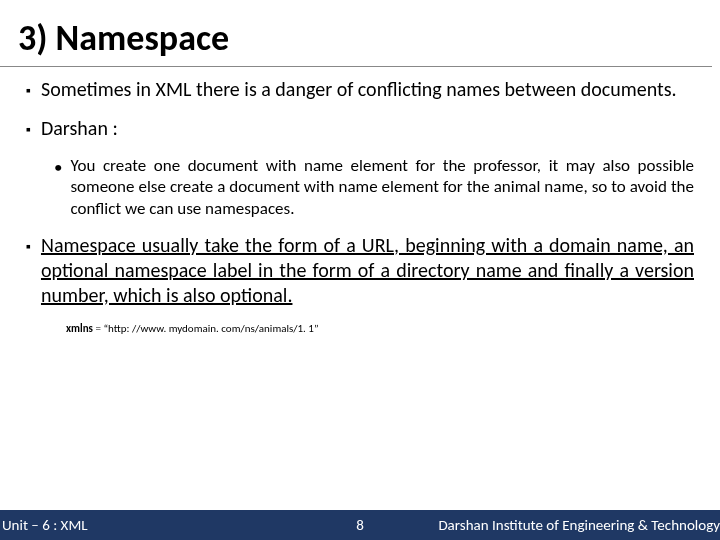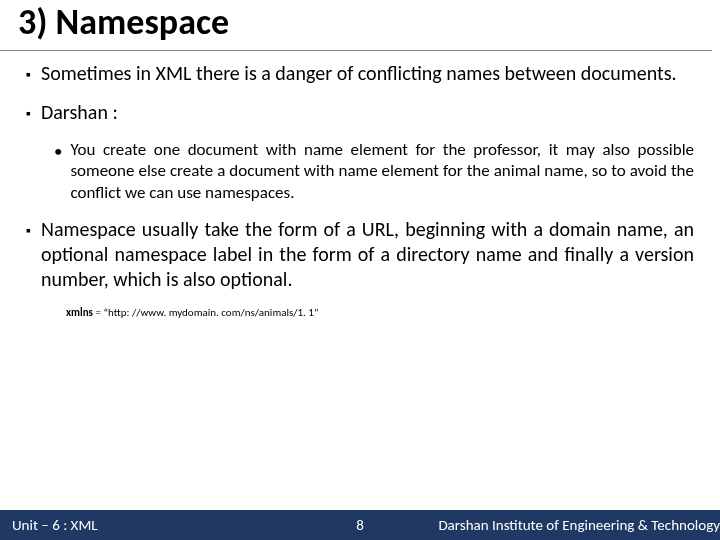--- a/index.html
+++ b/index.html
@@ -12,21 +12,21 @@
     height: 540px;
     background: #ffffff;
     font-family: Calibri, Arial, sans-serif;
     position: relative;
     overflow: hidden;
   }
   .slide-title {
     font-size: 36px;
     font-weight: bold;
     color: #000;
-    padding: 0 0 6px 18px;
+    padding: 16px 0 6px 18px;
     border-bottom: 1px solid #888;
     margin: 0 8px 0 0;
   }
   .content {
     padding: 10px 26px 0 26px;
   }
   .bullet-1 {
     display: flex;
     align-items: flex-start;
     margin-bottom: 14px;
@@ -38,20 +38,21 @@
     font-size: 14px;
     margin-right: 10px;
     margin-top: 5px;
     color: #000;
   }
   .bullet-1 .text {
     flex: 1;
   }
   .justify .text {
     text-align: justify;
+    text-decoration: underline;
   }
   .bullet-2 {
     display: flex;
     align-items: flex-start;
     margin: 0 0 14px 28px;
     font-size: 17px;
     color: #000;
     line-height: 1.25;
     text-align: justify;
   }
@@ -73,21 +74,21 @@
     left: 0;
     right: 0;
     height: 30px;
     background: #1f3864;
     color: #fff;
     display: flex;
     align-items: center;
     font-size: 15px;
   }
   .footer-left {
-    padding-left: 12px;
+    padding-left: 2px;
     flex: 0 0 auto;
     text-align: right;
   }
   .footer-page {
     position: absolute;
     left: 50%;
     transform: translateX(-50%);
   }
   .footer-right {
     margin-left: auto;

